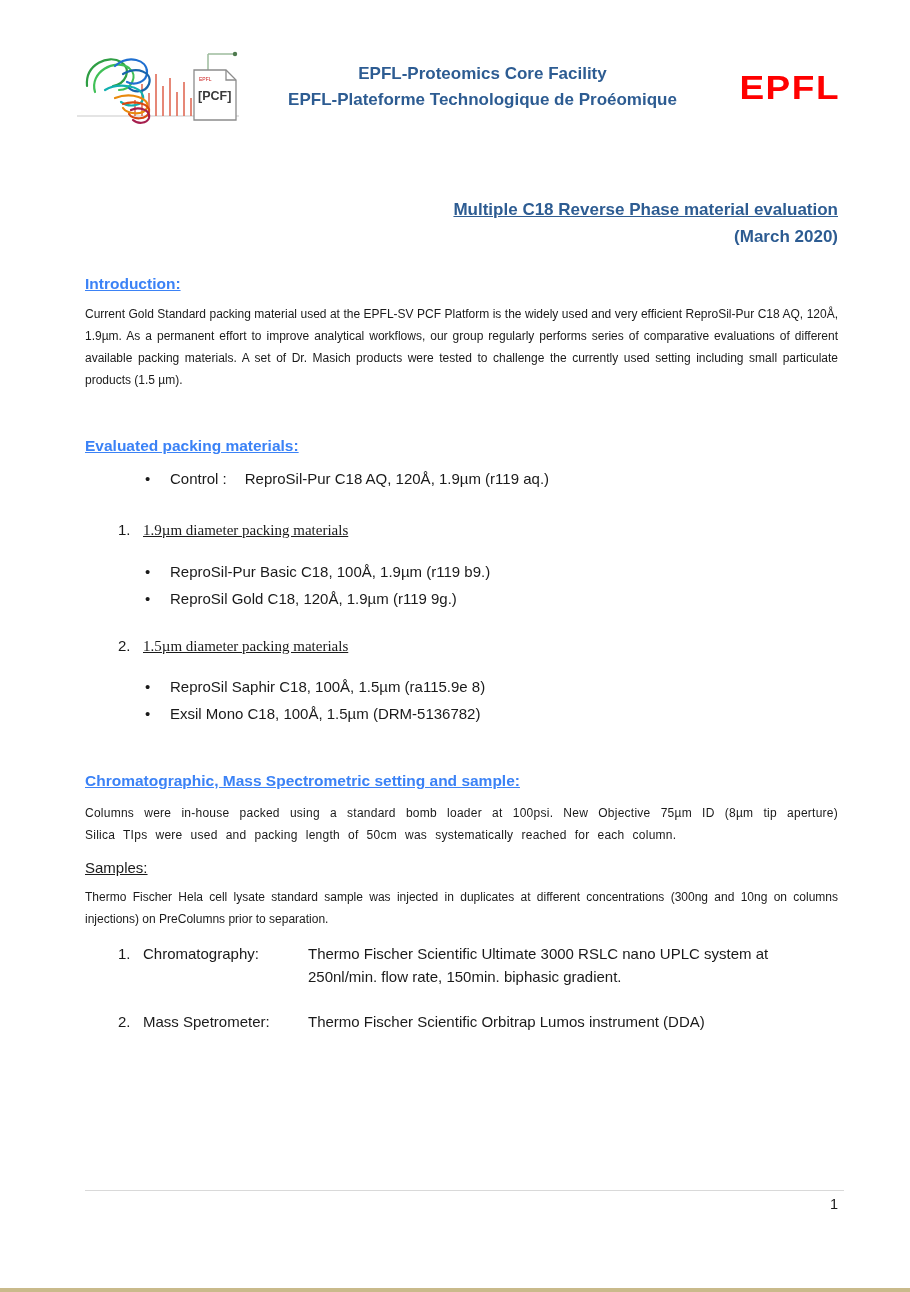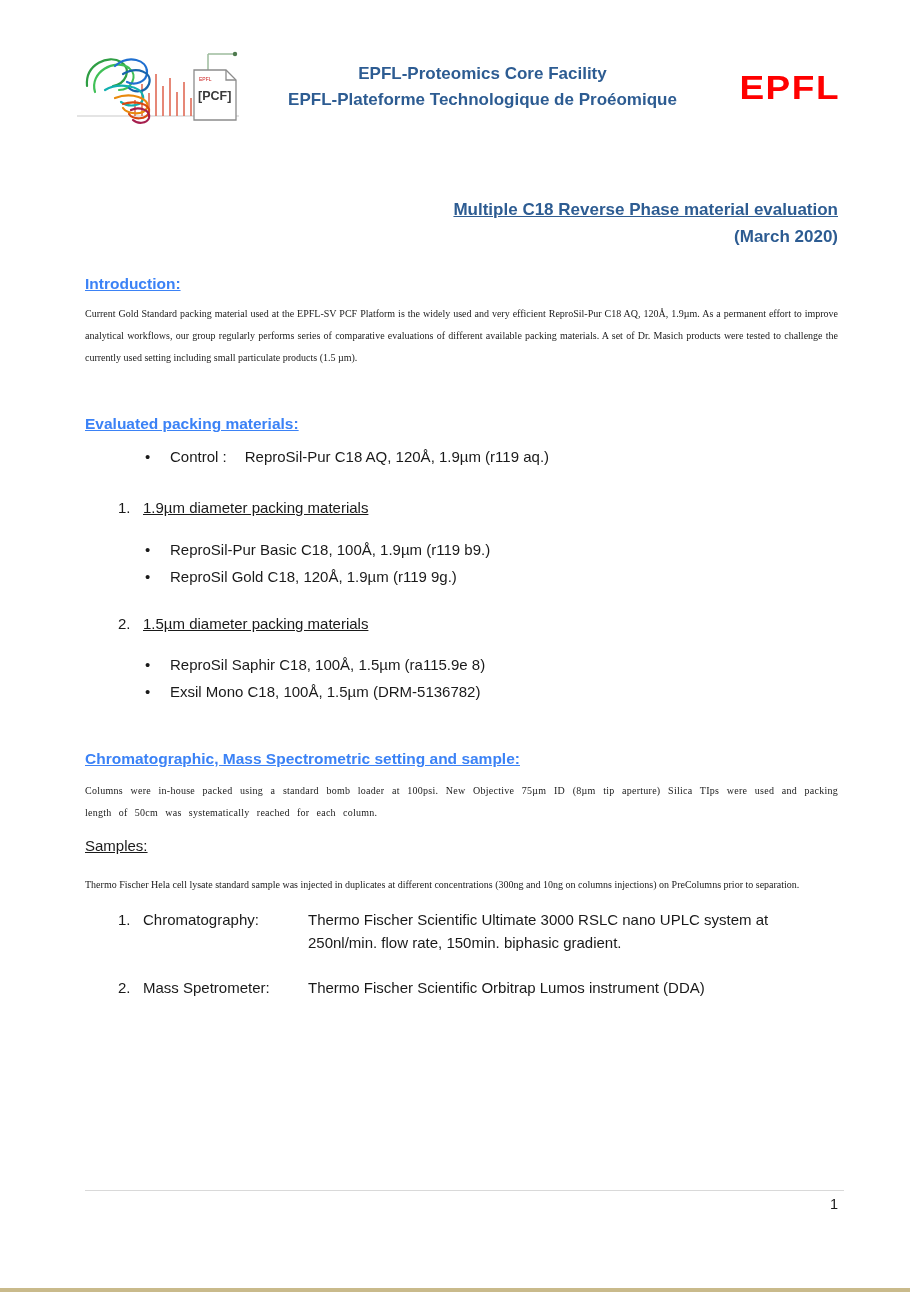--- a/index.html
+++ b/index.html
@@ -35,47 +35,47 @@
   }
   .doc-title .t1{text-decoration:underline;}
   .h-blue{
     color:#3b82f6;font-weight:bold;font-size:15.5px;line-height:20px;
     text-decoration:underline;
   }
   .h-black{
     color:#1a1a1a;font-size:15px;line-height:20px;text-decoration:underline;
   }
   .para{
-    font-size:10px;line-height:22px;text-align:justify;color:#1a1a1a;font-family:Liberation Serif, serif;
+    font-size:12px;line-height:22px;text-align:justify;color:#1a1a1a;
   }
   .para.spread{word-spacing:4.5px;letter-spacing:0.25px;}
   #intro-heading{margin-top:24px;}
   #intro-para{margin-top:9px;}
   #materials-heading{margin-top:45px;}
   .bullet-row{
     display:flex;align-items:baseline;font-size:15px;line-height:22px;
   }
   #control-row{margin-top:12px;padding-left:60px;}
   .bullet-marker{flex:0 0 25px;}
   #control-row .ctl-label{margin-right:18px;}
   .group-label{
     display:flex;align-items:baseline;font-size:15px;line-height:20px;
     padding-left:33px;
   }
   .group-number{flex:0 0 25px;}
-  .group-title{text-decoration:underline;}
+  .group-title{text-decoration:underline;font-family:Liberation Serif, serif;}
   #group1-label{margin-top:30px;}
   .material-list{margin-top:18px;padding-left:60px;}
   .material-list .bullet-row{line-height:27px;}
   #group2-label{margin-top:24px;}
   #group2-list{margin-top:17px;}
   #setup-heading{margin-top:44px;}
   #setup-para{margin-top:11px;}
   #samples-heading{margin-top:12px;}
-  #samples-para{margin-top:18px;}
+  #samples-para{margin-top:8px;}
   #lcms-heading{margin-top:41px;}
   #lcms-heading sup{font-size:10px;}
   .lcms-item{
     display:flex;align-items:flex-start;font-size:15px;line-height:23px;
     padding-left:33px;
   }
   .lcms-number{flex:0 0 25px;}
   .lcms-label{flex:0 0 165px;}
   .lcms-value{flex:1 1 auto;}
   #lcms-item-1{margin-top:12px;}

